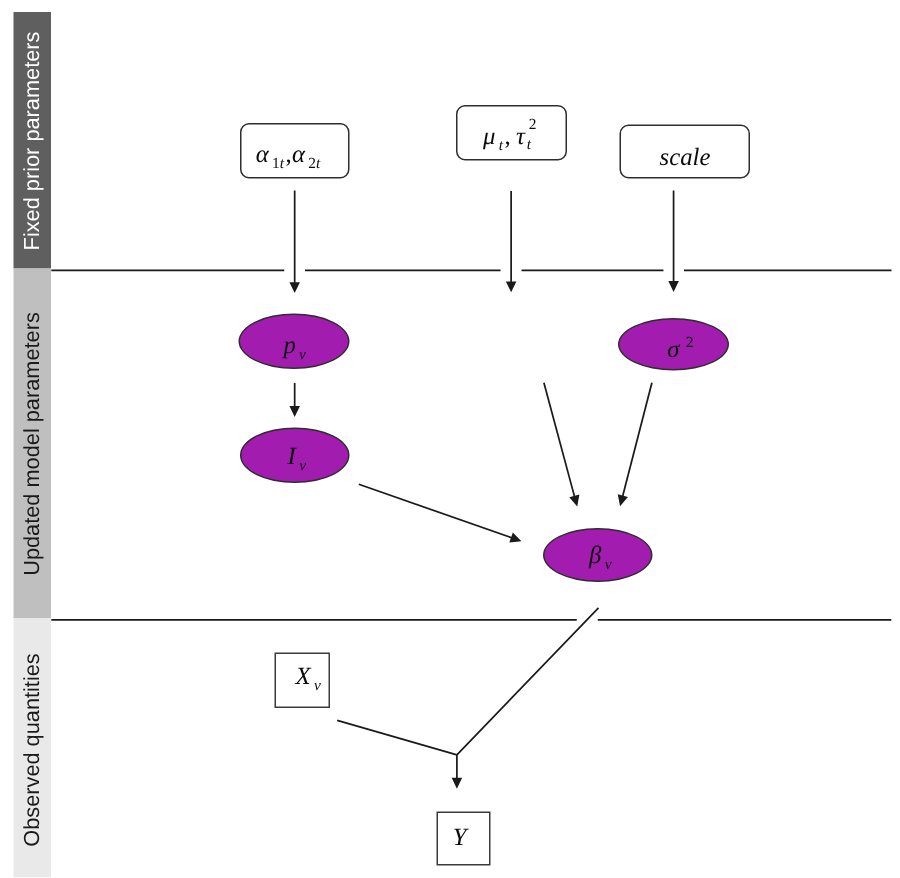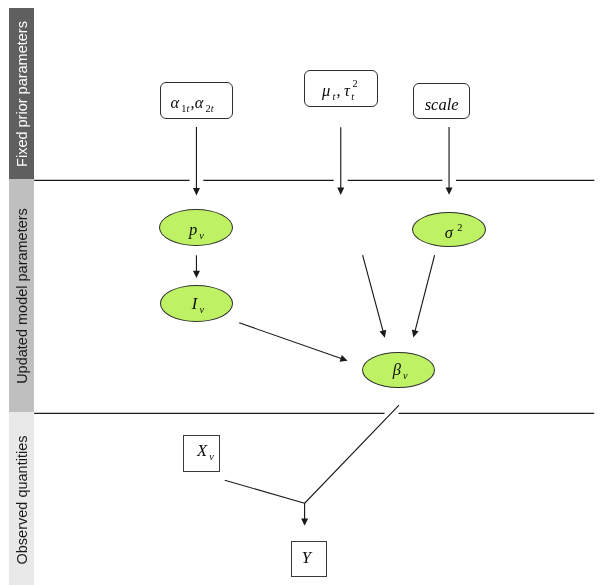--- a/index.html
+++ b/index.html
@@ -11,21 +11,21 @@
   .lane-label{position:absolute;white-space:nowrap;
        font-family:"Liberation Sans",sans-serif;font-size:14.5px;
        line-height:1;letter-spacing:0;
        transform-origin:50% 50%;}
   svg#wires{position:absolute;left:0;top:0;width:600px;height:585px;}
   .node{position:absolute;display:flex;align-items:center;justify-content:center;
        font-family:"Liberation Serif",serif;font-style:italic;color:#0b0b0b;
        font-size:16.5px;line-height:1;}
   .node-rrect{border:1.2px solid #2e2e2e;border-radius:6px;background:#fff;}
   .node-rect{border:1.35px solid #3a3a3a;background:#fff;}
-  .node-ellipse{border:1.2px solid #2e2e2e;border-radius:50%;background:#bef264;}
+  .node-ellipse{border:1.2px solid #2e2e2e;border-radius:50%;background:#a21caf;}
   .mlabel{position:relative;display:inline-block;white-space:nowrap;}
   .mlabel sub{font-size:10.3px;vertical-align:-4.0px;font-style:italic;
        line-height:0;margin-left:2.2px;}
   .mlabel sup{font-size:10.3px;vertical-align:7px;font-style:normal;
        line-height:0;margin-left:1.4px;}
   .mlabel sup.wide{margin-left:4.2px;}
   .mlabel .cm{font-style:normal;margin-left:1.0px;margin-right:0.2px;}
   .mlabel .subsup{display:inline-block;position:relative;width:6.8px;height:0;
        vertical-align:baseline;margin-left:0.4px;}
   .mlabel .subsup .sp{position:absolute;left:2.2px;bottom:6.2px;
@@ -95,21 +95,21 @@
         </g>
       </g>
   </svg>
 
   <div class="node node-rrect" id="node-alpha" style="left: 160.2px; top: 82px; width: 72.8px; height: 36.6px; box-sizing: border-box;">
     <span class="mlabel" style="left: -4.55px; top: 2.8px;">α<sub class="up">1<i>t</i></sub><span class="cm">,</span>α<sub class="up">2<i>t</i></sub></span>
   </div>
   <div class="node node-rrect" id="node-mu-tau" style="left: 304.1px; top: 70px; width: 74.1px; height: 36.5px; box-sizing: border-box;">
     <span class="mlabel" style="left: -1.55px; top: 2.8px;">μ<sub>t</sub><span class="cm">,</span> τ<span class="subsup"><span class="sp">2</span><span class="sb"><i>t</i></span></span></span>
   </div>
-  <div class="node node-rrect" id="node-scale" style="left: 413.2px; top: 83.1px; width: 57px; height: 36.4px; box-sizing: border-box;">
+  <div class="node node-rrect" id="node-scale" style="left: 413.2px; top: 83.1px; width: 87px; height: 36.4px; box-sizing: border-box;">
     <span class="mlabel" style="left: -0.05px; top: 3.5px;">scale</span>
   </div>
   <div class="node node-ellipse" id="node-p" style="left: 159px; top: 208.5px; width: 74px; height: 37px; box-sizing: border-box;">
     <span class="mlabel" style="left: 0.45px; top: 3.25px;">p<sub>v</sub></span>
   </div>
   <div class="node node-ellipse" id="node-sigma2" style="left: 412.4px; top: 211.5px; width: 74px; height: 35px; box-sizing: border-box;">
     <span class="mlabel" style="left: 4.2px; top: 4px;">σ<sup class="wide">2</sup></span>
   </div>
   <div class="node node-ellipse" id="node-beta" style="left: 361.9px; top: 351.8px; width: 73.6px; height: 36.4px; box-sizing: border-box;">
     <span class="mlabel" style="left: 1.5px; top: 0.75px;">β<sub>v</sub></span>

